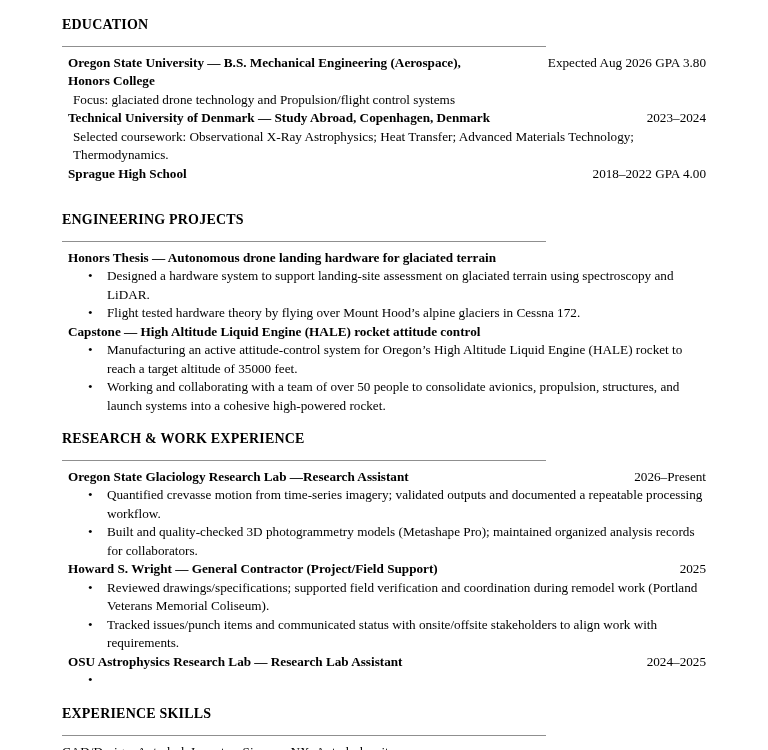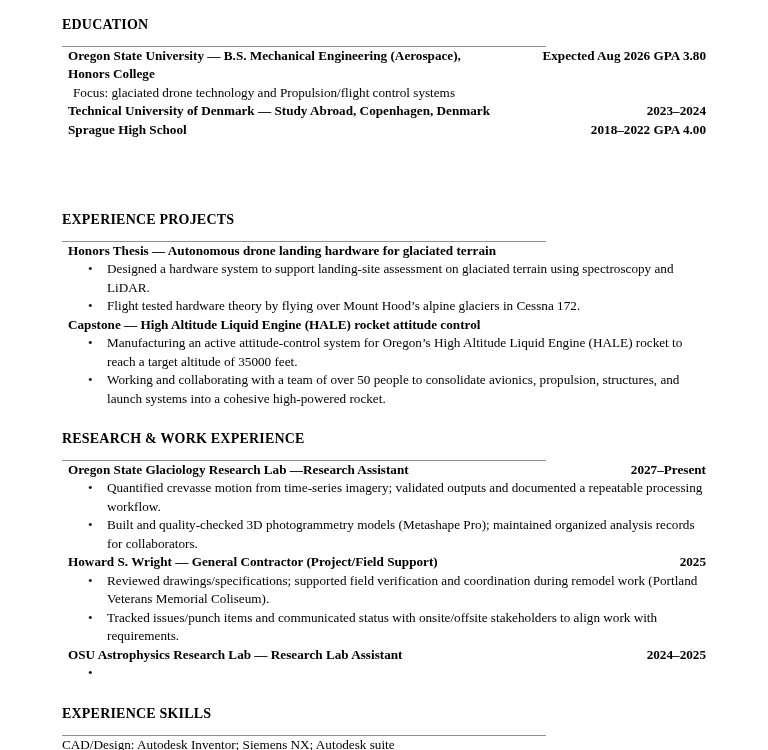--- a/index.html
+++ b/index.html
@@ -20,30 +20,30 @@
     font-size: 14px;
     line-height: 18.5px;
     letter-spacing: 0.2px;
   }
   .rule {
     margin-top: 9px;
     width: 484px;
     height: 0;
     border-top: 1px solid #8f8f8f;
   }
-  .entries { }
+  .entries { margin-top: 7px; }
   .entry-head {
     display: flex;
     justify-content: space-between;
     align-items: flex-start;
     margin-left: 6px;
   }
   .entry-title { font-weight: 700; font-size: 13.2px; }
   .entry-title.narrow { max-width: 400px; }
-  .entry-date { white-space: nowrap; text-align: center; flex-shrink: 0; padding-left: 12px; font-weight: bold; }
+  .entry-date { white-space: nowrap; text-align: center; flex-shrink: 0; padding-left: 12px; }
   .sub { margin-left: 11px; }
   .bullet-item { position: relative; padding-left: 45px; margin-right: 0; }
   .bullet-dot { position: absolute; left: 26px; top: 0; }
   .skills-line { margin-left: 0; }
 </style>
 </head>
 <body>
 
 <main class="page">
     <section class="section" style="top: -4px;">
@@ -52,49 +52,50 @@
       <div class="entries">
         <div class="entry-head">
           <span class="entry-title narrow">Oregon State University — B.S. Mechanical Engineering (Aerospace), Honors College</span>
           <span class="entry-date">Expected Aug 2026 GPA 3.80</span>
         </div>
         <div class="sub">Focus: glaciated drone technology and Propulsion/flight control systems</div>
         <div class="entry-head">
           <span class="entry-title">Technical University of Denmark — Study Abroad, Copenhagen, Denmark</span>
           <span class="entry-date">2023–2024</span>
         </div>
+        <div class="sub">Selected coursework: Observational X-Ray Astrophysics; Heat Transfer; Advanced Materials Technology; Thermodynamics.</div>
         <div class="entry-head">
           <span class="entry-title">Sprague High School</span>
           <span class="entry-date">2018–2022 GPA 4.00</span>
         </div>
       </div>
     </section>
     <section class="section" style="top: 191px;">
-      <h2 class="section-title">EXPERIENCE PROJECTS</h2>
+      <h2 class="section-title">ENGINEERING PROJECTS</h2>
       <div class="rule"></div>
       <div class="entries">
         <div class="entry-head">
           <span class="entry-title">Honors Thesis — Autonomous drone landing hardware for glaciated terrain</span>
         </div>
         <div class="bullet-item"><span class="bullet-dot">•</span><span>Designed a hardware system to support landing-site assessment on glaciated terrain using spectroscopy and LiDAR.</span></div>
         <div class="bullet-item"><span class="bullet-dot">•</span><span>Flight tested hardware theory by flying over Mount Hood’s alpine glaciers in Cessna 172.</span></div>
         <div class="entry-head">
           <span class="entry-title">Capstone — High Altitude Liquid Engine (HALE) rocket attitude control</span>
         </div>
         <div class="bullet-item"><span class="bullet-dot">•</span><span>Manufacturing an active attitude-control system for Oregon’s High Altitude Liquid Engine (HALE) rocket to reach a target altitude of 35000 feet.</span></div>
         <div class="bullet-item"><span class="bullet-dot">•</span><span>Working and collaborating with a team of over 50 people to consolidate avionics, propulsion, structures, and launch systems into a cohesive high-powered rocket.</span></div>
       </div>
     </section>
     <section class="section" style="top: 410px;">
       <h2 class="section-title">RESEARCH &amp; WORK EXPERIENCE</h2>
       <div class="rule"></div>
       <div class="entries">
         <div class="entry-head">
           <span class="entry-title">Oregon State Glaciology Research Lab —Research Assistant</span>
-          <span class="entry-date">2027–Present</span>
+          <span class="entry-date">2026–Present</span>
         </div>
         <div class="bullet-item"><span class="bullet-dot">•</span><span>Quantified crevasse motion from time-series imagery; validated outputs and documented a repeatable processing workflow.</span></div>
         <div class="bullet-item"><span class="bullet-dot">•</span><span>Built and quality-checked 3D photogrammetry models (Metashape Pro); maintained organized analysis records for collaborators.</span></div>
         <div class="entry-head">
           <span class="entry-title">Howard S. Wright — General Contractor (Project/Field Support)</span>
           <span class="entry-date">2025</span>
         </div>
         <div class="bullet-item"><span class="bullet-dot">•</span><span>Reviewed drawings/specifications; supported field verification and coordination during remodel work (Portland Veterans Memorial Coliseum).</span></div>
         <div class="bullet-item"><span class="bullet-dot">•</span><span>Tracked issues/punch items and communicated status with onsite/offsite stakeholders to align work with requirements.</span></div>
         <div class="entry-head">

